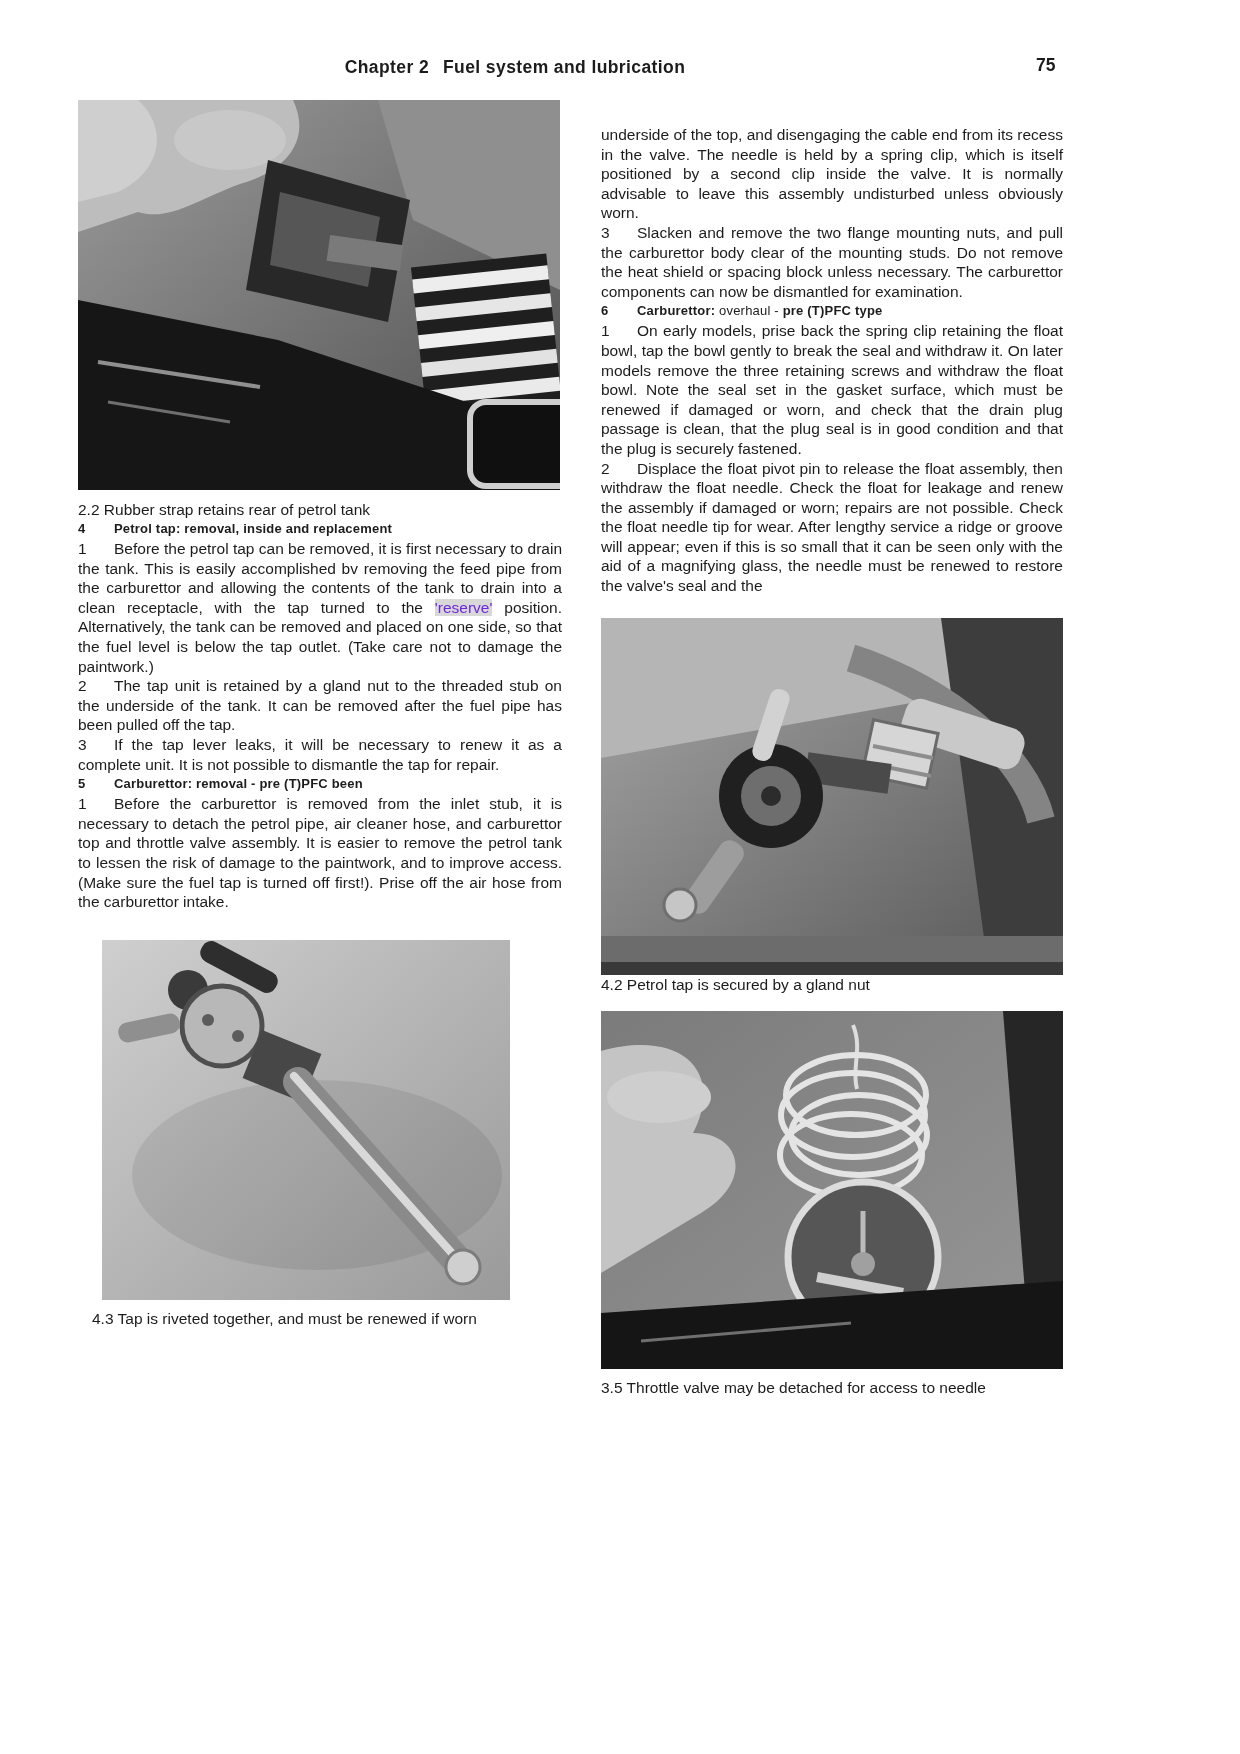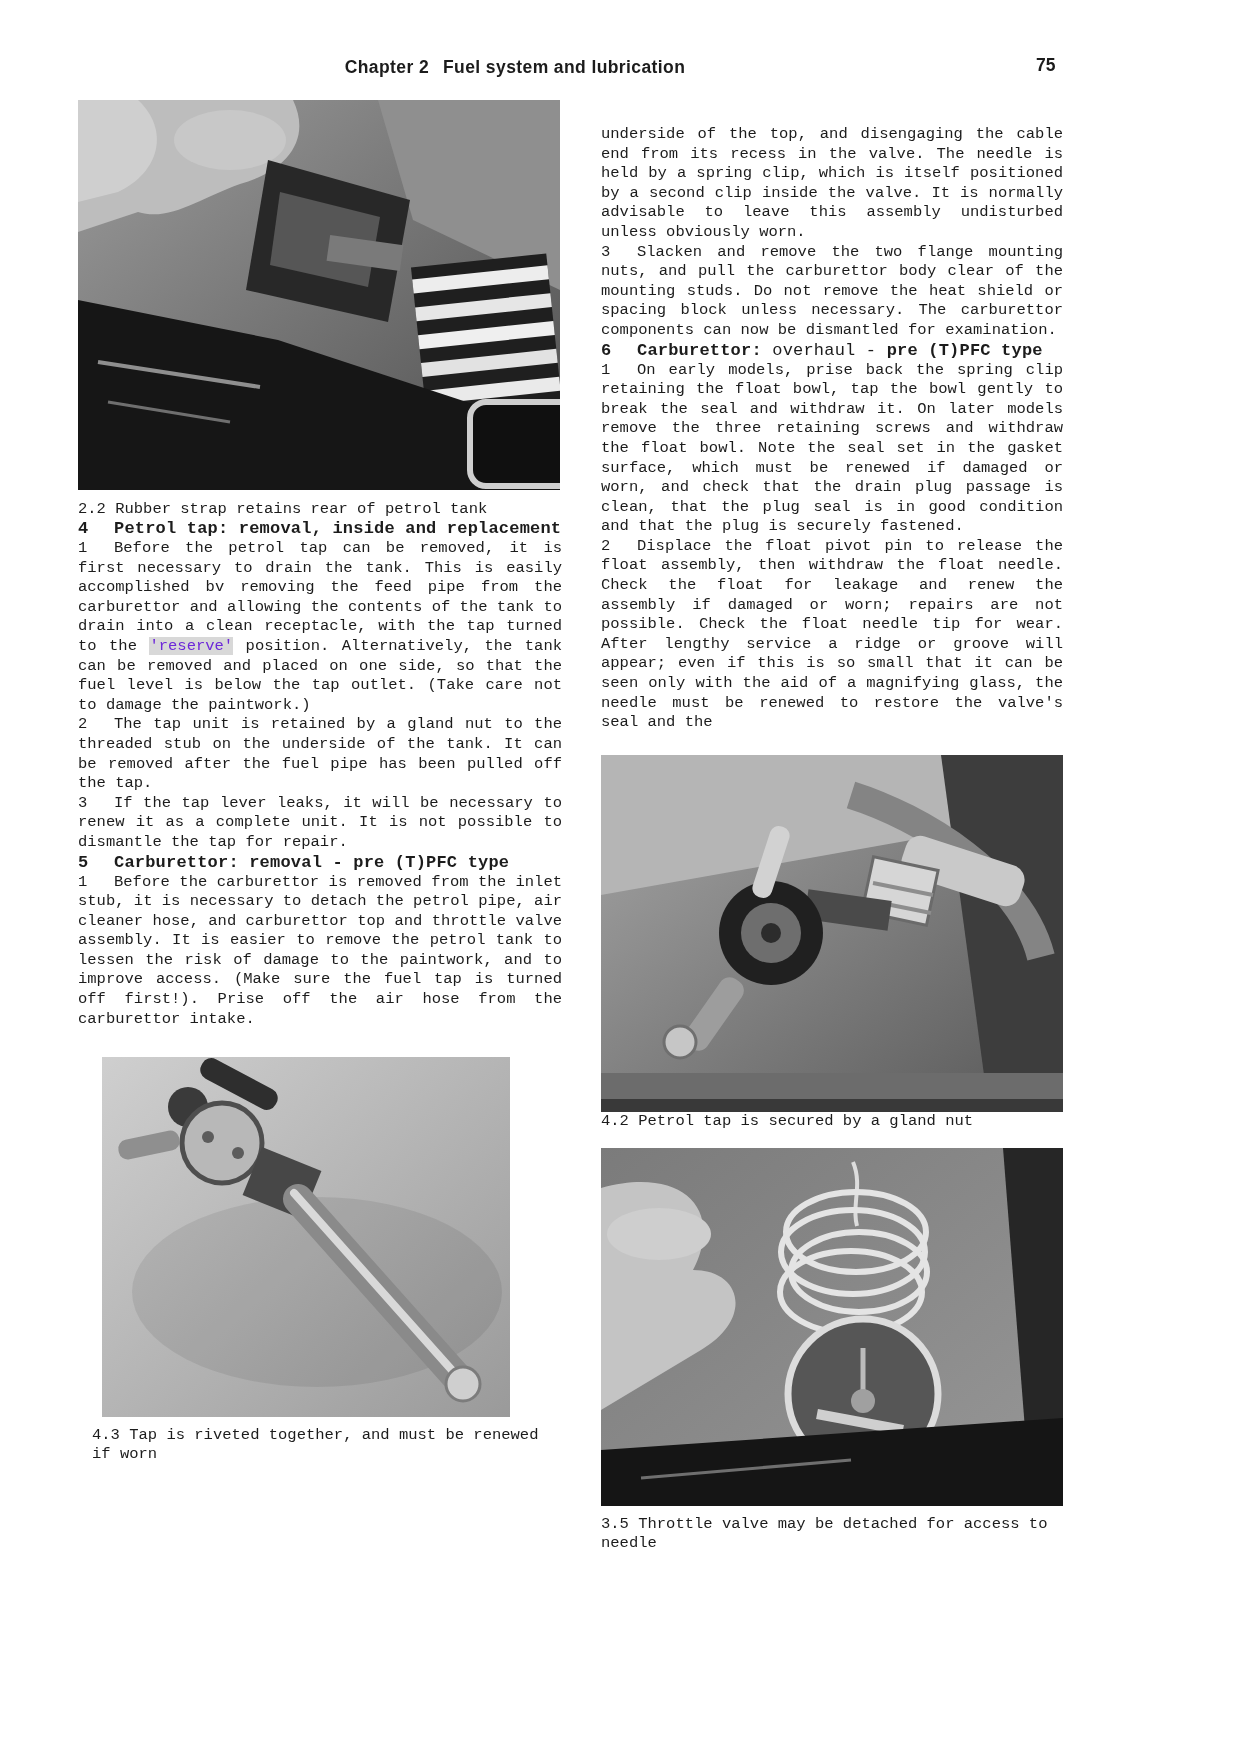--- a/index.html
+++ b/index.html
@@ -6,27 +6,27 @@
   .page{position:relative;width:1240px;height:1754px;margin:0 auto;background:#ffffff;
         font-family:"Liberation Sans", sans-serif;color:#1c1c1c;overflow:hidden;}
 
   
   .hdr-title{position:absolute;top:57px;left:0;width:1030px;text-align:center;
              font-size:17.5px;letter-spacing:.4px;font-weight:bold;}
   .hdr-title .chap{margin-right:14px;}
   .hdr-page{position:absolute;top:55px;left:1036px;font-size:17.5px;font-weight:bold;}
 
   
-  .col{position:absolute;font-family:Liberation Mono, monospace;}
+  .col{position:absolute;}
   .col-left{left:78px;top:100px;width:484px;}
   .col-right{left:601px;top:125px;width:462px;}
 
   p.para{margin:0;font-size:15.5px;line-height:19.6px;text-align:justify;}
   .pnum{display:inline-block;width:36px;}
-  h2.sec{margin:0;font-size:17px;line-height:20px;font-weight:bold;letter-spacing:.2px;}
+  h2.sec{margin:0;font-size:13px;line-height:20px;font-weight:bold;letter-spacing:.2px;}
   h2.sec .norm{font-weight:400;}
   .hl{background:#d8d8d8;color:#6d28d9;}
 
   .caption{font-size:15.5px;line-height:19px;margin:0;}
 
   .photo{position:relative;overflow:hidden;background:#8a8a8a;}
   .photo svg{display:block;width:100%;height:100%;}
 
   .photo-22{width:482px;height:390px;}
   .cap-22{margin-top:10px;}
@@ -98,21 +98,21 @@
       <span>position. Alternatively, the tank can be removed and placed on one side, so that the fuel level is below the tap outlet. (Take care not to damage the paintwork.)</span>
     </p>
     <p class="para">
       <span class="pnum">2</span><span>The tap unit is retained by a gland nut to the threaded stub on the underside of the tank. It can be removed after the fuel pipe has been pulled off the tap.</span>
     </p>
     <p class="para">
       <span class="pnum">3</span><span>If the tap lever leaks, it will be necessary to renew it as a complete unit. It is not possible to dismantle the tap for repair.</span>
     </p>
 
     <h2 class="sec h5">
-      <span class="pnum">5</span><span>Carburettor: removal - pre (T)PFC type</span>
+      <span class="pnum">5</span><span>Carburettor: removal - pre (T)PFC been</span>
     </h2>
 
     <p class="para p51">
       <span class="pnum">1</span><span>Before the carburettor is removed from the inlet stub, it is necessary to detach the petrol pipe, air cleaner hose, and carburettor top and throttle valve assembly. It is easier to remove the petrol tank to lessen the risk of damage to the paintwork, and to improve access. (Make sure the fuel tap is turned off first!). Prise off the air hose from the carburettor intake.</span>
     </p>
 
     <div class="photo photo-43">
       <svg viewBox="0 0 408 360">
         <defs>
           <linearGradient id="g43" x1="0" y1="0" x2="1" y2="1">

